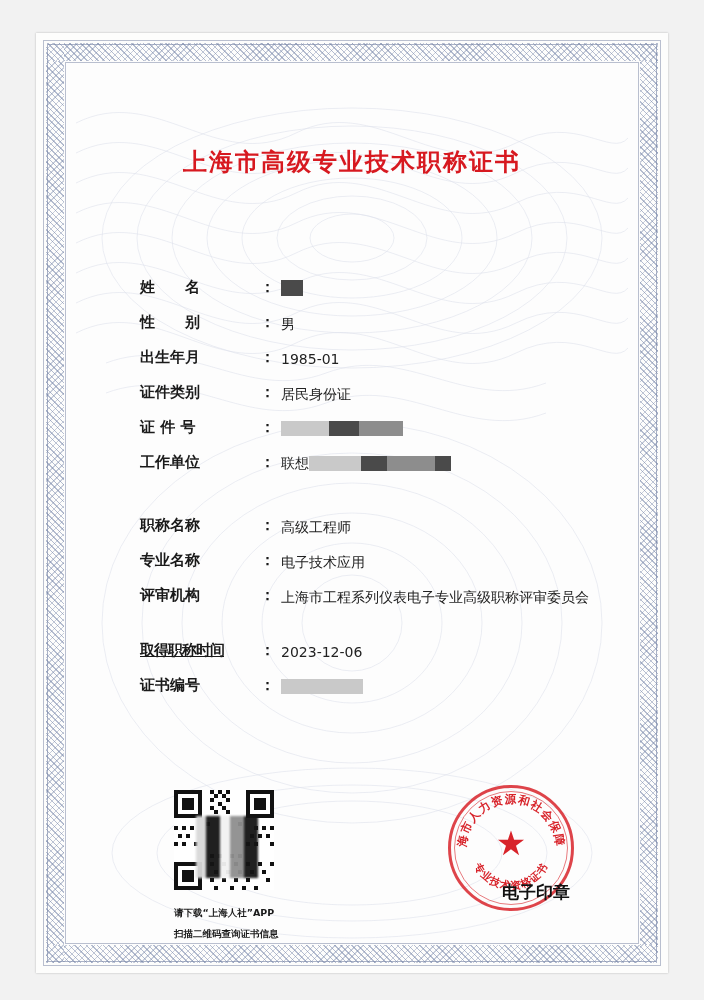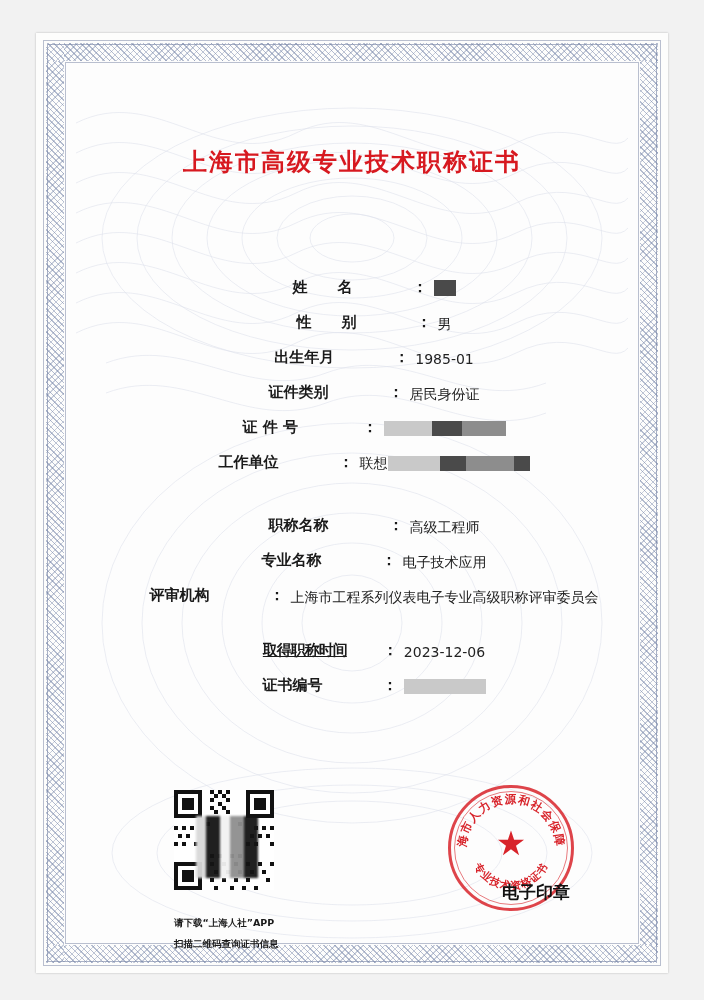--- a/index.html
+++ b/index.html
@@ -93,21 +93,20 @@
     position: absolute;
     left: 104px;
     top: 245px;
     right: 60px;
   }
   .row {
     display: flex;
     align-items: flex-start;
     margin-bottom: 13px;
     min-height: 22px;
-    justify-content: center;
   }
   .row .label {
     width: 120px;
     flex: 0 0 120px;
     font-family: "DejaVu Sans", "Liberation Sans", sans-serif;
     font-weight: bold;
     font-size: 15px;
     color: #1a1a1a;
     display: flex;
     justify-content: space-between;
@@ -153,21 +152,21 @@
     width: 112px;
   }
   .qr {
     width: 100px;
     height: 100px;
     position: relative;
     background: #fff;
     image-rendering: pixelated;
   }
   .qr-caption {
-    margin-top: 22px;
+    margin-top: 12px;
     font-family: "DejaVu Sans", "Liberation Sans", sans-serif;
     font-size: 9.5px;
     font-weight: bold;
     color: #1a1a1a;
     line-height: 14px;
     white-space: nowrap;
   }
 
   
   .seal {

